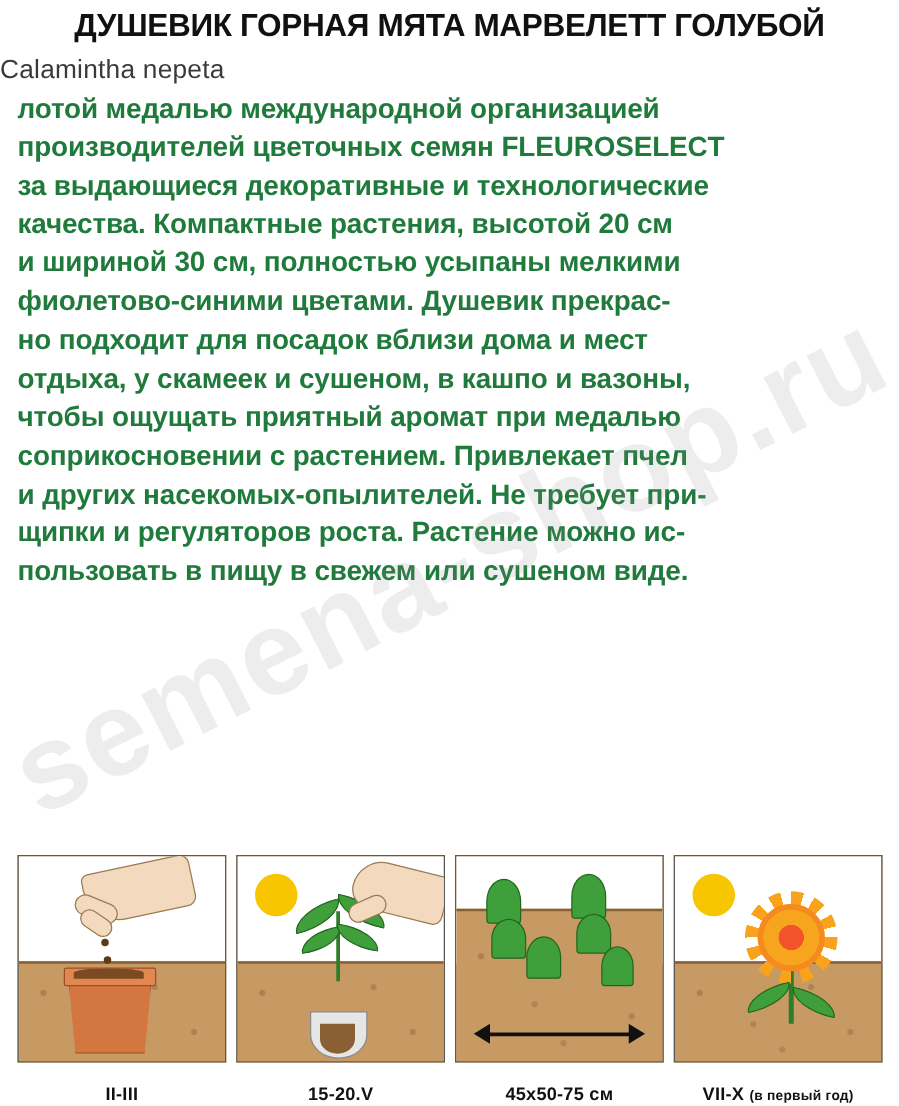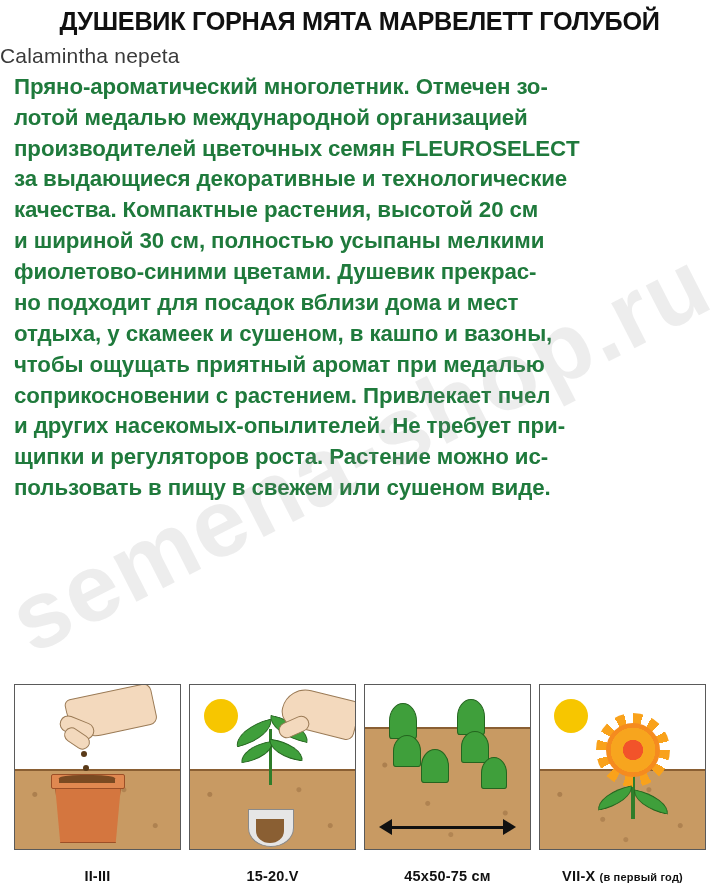--- a/index.html
+++ b/index.html
@@ -304,21 +304,20 @@
 </head>
 <body>
 
 <div class="page">
 
   <div class="title">ДУШЕВИК ГОРНАЯ МЯТА МАРВЕЛЕТТ ГОЛУБОЙ</div>
   <div class="latin">Calamintha nepeta</div>
 
   <div class="body-text">
     <p>
-      <span class="ln">Пряно-ароматический многолетник. Отмечен зо-</span>
       <span class="ln">лотой медалью международной организацией</span>
       <span class="ln">производителей цветочных семян FLEUROSELECT</span>
       <span class="ln">за выдающиеся декоративные и технологические</span>
       <span class="ln">качества. Компактные растения, высотой 20 см</span>
       <span class="ln">и шириной 30 см, полностью усыпаны мелкими</span>
       <span class="ln">фиолетово-синими цветами. Душевик прекрас-</span>
       <span class="ln">но подходит для посадок вблизи дома и мест</span>
       <span class="ln">отдыха, у скамеек и сушеном, в кашпо и вазоны,</span>
       <span class="ln">чтобы ощущать приятный аромат при медалью</span>
       <span class="ln">соприкосновении с растением. Привлекает пчел</span>

